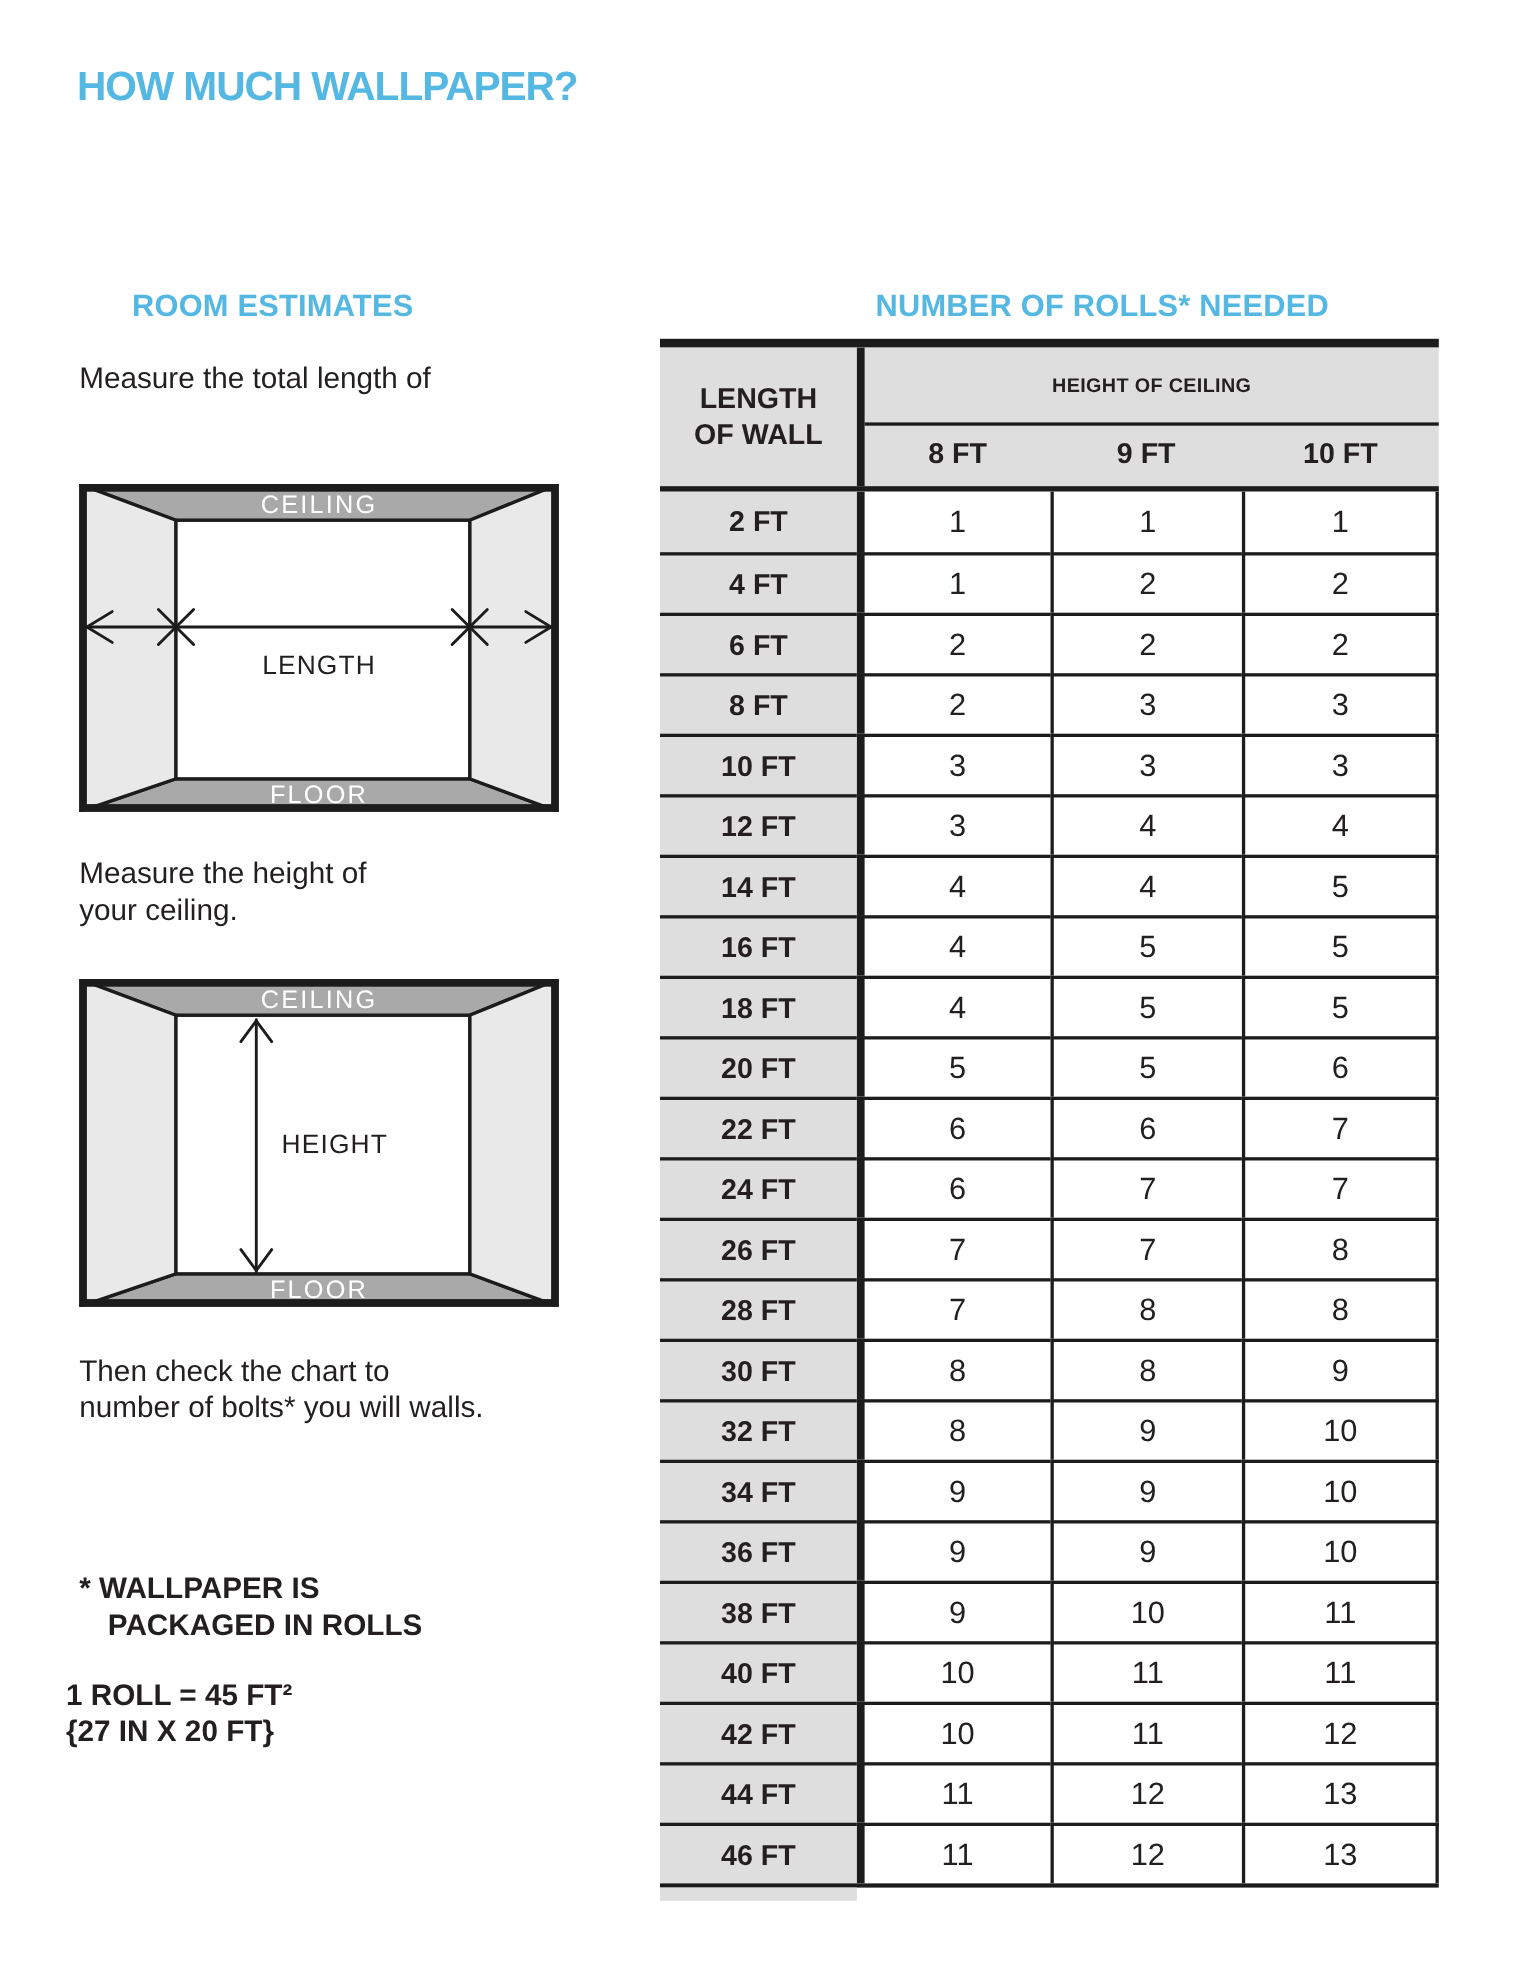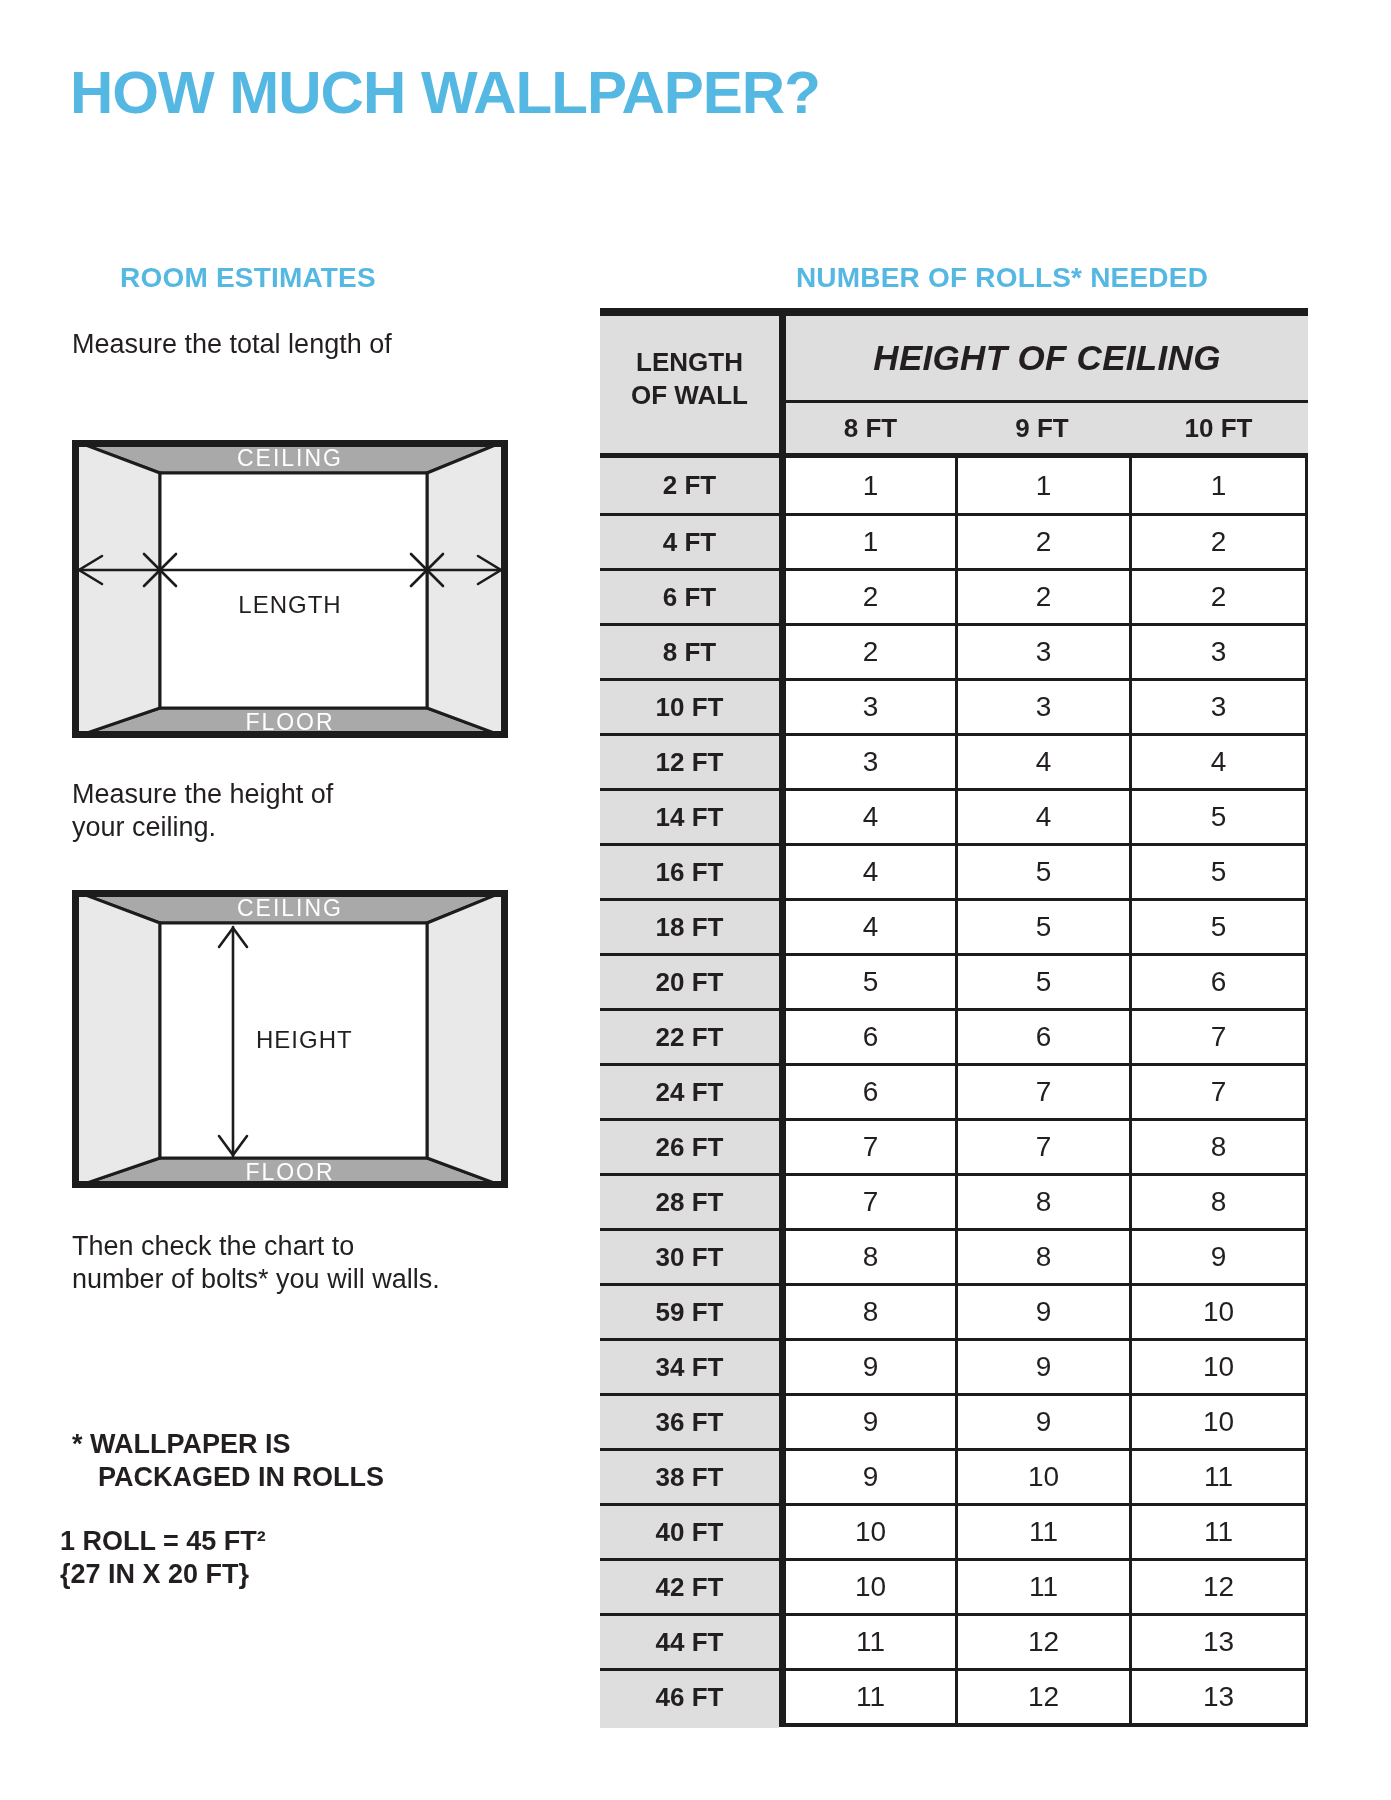--- a/index.html
+++ b/index.html
@@ -15,21 +15,21 @@
   .page{
     position:relative;
     width:1391px;height:1800px;
     background:#ffffff;
     font-family:"Liberation Sans","DejaVu Sans",sans-serif;
     color:var(--ink);
     overflow:hidden;
   }
   .page-title{
     position:absolute;left:70px;top:58px;
-    font-size:60px;font-weight:bold;letter-spacing:-1px;
+    font-size:37px;font-weight:bold;letter-spacing:-1px;
     color:var(--accent);
   }
   .sec-head{
     position:absolute;font-size:28px;font-weight:bold;color:var(--accent);
     letter-spacing:0.2px;
     margin-left:48px;
   }
   .sec-head.left{left:72px;top:262px;}
   .sec-head.table-head{left:600px;top:262px;width:708px;text-align:center;}
   .para{
@@ -71,23 +71,23 @@
     background:var(--cell-gray);
     border-bottom:5px solid var(--line);
   }
   .h-label{
     height:126px;display:flex;flex-direction:column;
     justify-content:center;align-items:center;
     font-weight:bold;font-size:26px;line-height:33px;
   }
   .h-right{border-left:7px solid var(--line);}
   .h-group{
-    height:87px;border-bottom:3px solid var(--line);
+    height:71px;border-bottom:3px solid var(--line);
     display:flex;align-items:center;justify-content:center;
-    font-weight:bold;font-size:35px;letter-spacing:0.3px;font-style:italic;
+    font-weight:bold;font-size:18px;letter-spacing:0.3px;
   }
   .h-sub{display:grid;grid-template-columns:169px 174px 179px;height:50px;}
   .h-sub .hc{
     display:flex;align-items:center;justify-content:center;
     font-weight:bold;font-size:26px;
   }
   .t-body{border-bottom:4px solid var(--line);}
   .t-row{display:grid;grid-template-columns:179px 176px 174px 179px;height:55px;}
   .t-row + .t-row .cell{border-top:3px solid var(--line);}
   .cell{
@@ -288,21 +288,21 @@
     </div>
 
     <div class="t-row">
       <div class="cell lbl">30 FT</div>
       <div class="cell v1">8</div>
       <div class="cell v2">8</div>
       <div class="cell v3">9</div>
     </div>
 
     <div class="t-row">
-      <div class="cell lbl">59 FT</div>
+      <div class="cell lbl">32 FT</div>
       <div class="cell v1">8</div>
       <div class="cell v2">9</div>
       <div class="cell v3">10</div>
     </div>
 
     <div class="t-row">
       <div class="cell lbl">34 FT</div>
       <div class="cell v1">9</div>
       <div class="cell v2">9</div>
       <div class="cell v3">10</div>

